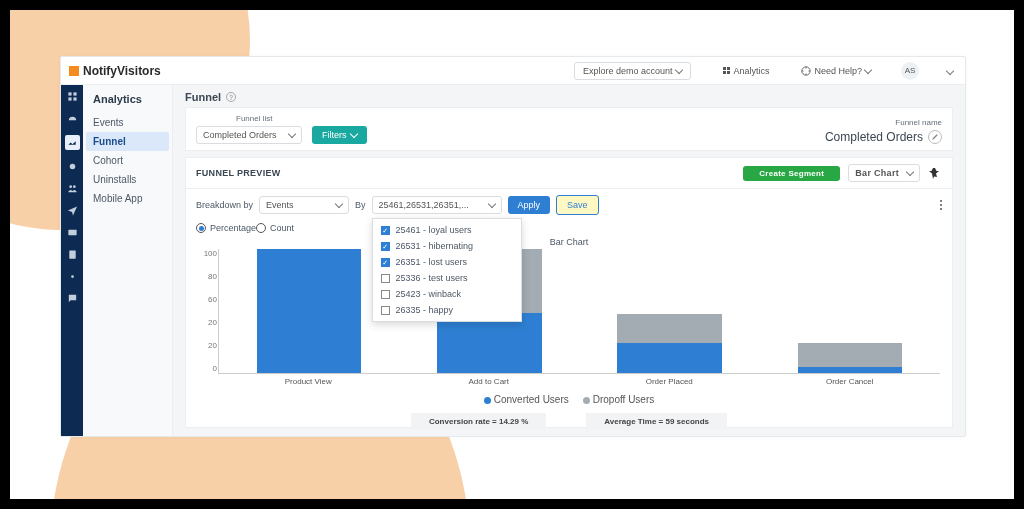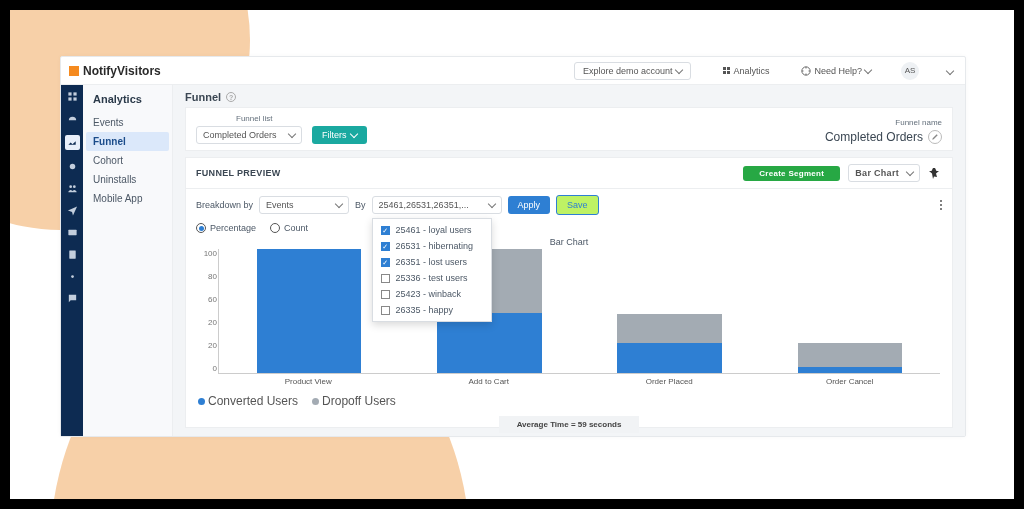--- a/index.html
+++ b/index.html
@@ -41,48 +41,48 @@
 .main{flex:1;background:#f3f5f7;display:flex;flex-direction:column;min-width:0;}
 .main-head{padding:6px 12px 4px;font-size:11px;font-weight:bold;color:#3b4753;display:flex;align-items:center;gap:5px;}
 .qmark{width:10px;height:10px;border-radius:50%;border:1px solid #aaa;font-size:7px;color:#aaa;display:flex;align-items:center;justify-content:center;}
 .filters-row{background:#fff;border:1px solid #eceef0;margin:0 12px 6px;padding:6px 10px;display:flex;align-items:flex-end;}
 .fcol{display:flex;flex-direction:column;gap:3px;}
 .lab{font-size:8px;color:#64707c;margin-left:40px;}
 .select{border:1px solid var(--border);font-size:9px;color:#555;padding:3px 6px;border-radius:3px;display:flex;align-items:center;justify-content:space-between;min-width:106px;background:#fff;cursor:pointer;gap:8px;}
 .btn{padding:4px 10px;border-radius:3px;font-size:9px;cursor:pointer;display:flex;align-items:center;gap:4px;}
 .btn.teal{background:var(--teal);color:#fff;}
 .btn.blue{background:var(--blue);color:#fff;}
-.btn.out{border:1px solid var(--blue);color:var(--blue);background:#bef264;}
+.btn.out{border:1px solid var(--blue);color:var(--blue);background:#fef9c3;}
 .btn.green{background:#27a844;color:#fff;font-size:8px;padding:3px 16px;}
 .fr{flex:1;}
 .funnel-name{font-size:12px;color:#3b4753;display:flex;align-items:center;gap:5px;justify-content:flex-end;}
 .editcirc{width:14px;height:14px;border-radius:50%;border:1px solid #bbb;display:flex;align-items:center;justify-content:center;}
 .card{background:#fff;border:1px solid #eceef0;margin:0 12px 8px;flex:1;display:flex;flex-direction:column;min-height:0;}
 .card-head{padding:6px 10px;border-bottom:1px solid #eceef0;display:flex;align-items:center;font-size:9px;font-weight:bold;color:#3b4753;letter-spacing:.3px;}
 .controls{padding:6px 10px;display:flex;align-items:center;gap:6px;}
 .controls .lbl{font-size:9px;color:#4c5866;}
-.radio-row{padding:2px 10px 4px;display:flex;gap:14px;align-items:center;}
+.radio-row{padding:2px 10px 4px;display:flex;align-items:center;}
 .radio{width:10px;height:10px;border:1px solid #555;border-radius:50%;display:inline-flex;align-items:center;justify-content:center;}
 .radio.sel::after{content:"";width:5px;height:5px;background:var(--blue);border-radius:50%;}
 .radio-row span{font-size:9px;color:#4c5866;}
 .chart-wrap{flex:1;position:relative;padding:0 12px 4px;min-height:0;}
 .chart-title{position:absolute;left:50%;top:0;transform:translateX(-50%);font-size:9px;color:#4c5866;}
 .plot{position:relative;height:125px;margin-top:12px;margin-left:20px;border-left:1px solid #ccc;border-bottom:1px solid #ccc;display:flex;}
 .yax{position:absolute;left:-20px;top:0;height:100%;display:flex;flex-direction:column;justify-content:space-between;font-size:8px;color:#777;align-items:flex-end;width:18px;}
 .barcol{flex:1;position:relative;display:flex;align-items:flex-end;justify-content:center;}
 .stack{width:58%;display:flex;flex-direction:column;justify-content:flex-end;height:100%;position:relative;}
 .seg-grey{background:var(--grey);}
 .seg-blue{background:var(--blue);}
 .xlabels{display:flex;margin-left:20px;margin-top:3px;}
 .xlabels div{flex:1;text-align:center;font-size:8px;color:#555;}
-.legend{display:flex;gap:14px;font-size:12px;color:#555;margin-top:8px;}
+.legend{display:flex;justify-content:center;gap:14px;font-size:10px;color:#555;margin-top:8px;}
 .legend .dot{width:7px;height:7px;border-radius:50%;display:inline-block;margin-right:3px;vertical-align:middle;}
 .stats{display:flex;justify-content:center;gap:40px;margin-top:8px;}
 .stat{background:#f1f3f5;padding:4px 18px;font-size:8px;color:#444;font-weight:600;}
-.dropdown{position:absolute;top:22px;left:0;width:120px;background:#fff;border:1px solid var(--border);box-shadow:0 3px 8px rgba(0,0,0,.15);z-index:50;padding:3px 0;}
+.dropdown{position:absolute;top:22px;left:0;width:150px;background:#fff;border:1px solid var(--border);box-shadow:0 3px 8px rgba(0,0,0,.15);z-index:50;padding:3px 0;}
 .dd-item{display:flex;align-items:center;gap:6px;padding:3px 8px;font-size:9px;color:#4c5866;cursor:pointer;}
 .chk{width:9px;height:9px;border:1px solid #888;display:inline-flex;align-items:center;justify-content:center;}
 .chk.on{background:var(--blue);border-color:var(--blue);}
 .chk.on::after{content:"✓";color:#fff;font-size:7px;line-height:1;}
 .relwrap{position:relative;}
 .pin{width:14px;height:14px;display:flex;align-items:center;justify-content:center;}
 .dots3{display:flex;flex-direction:column;gap:2px;align-items:center;justify-content:center;cursor:pointer;}
 .dots3 span{width:2px;height:2px;border-radius:50%;background:#555;}
 </style>
 </head>
@@ -353,20 +353,21 @@
                 <div>Product View</div>
                 <div>Add to Cart</div>
                 <div>Order Placed</div>
                 <div>Order Cancel</div>
               </div>
             <div class="legend" id="legend">
                 <span><span class="dot" style="background:#2e7fd3"></span>Converted Users</span>
                 <span><span class="dot" style="background:#a3abb3"></span>Dropoff Users</span>
               </div>
             <div class="stats">
+              <div class="stat">Conversion rate = 14.29 %</div>
               <div class="stat">Average Time  = 59 seconds</div>
             </div>
           </div>
         </div>
       </div>
     </div>
   </div>
 </div>
 
 </body></html>

